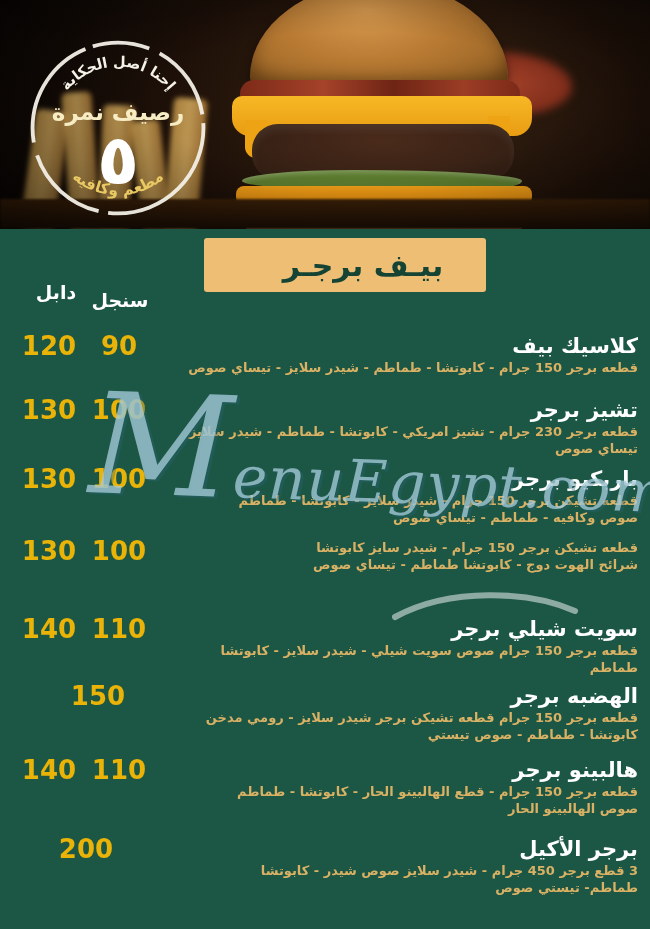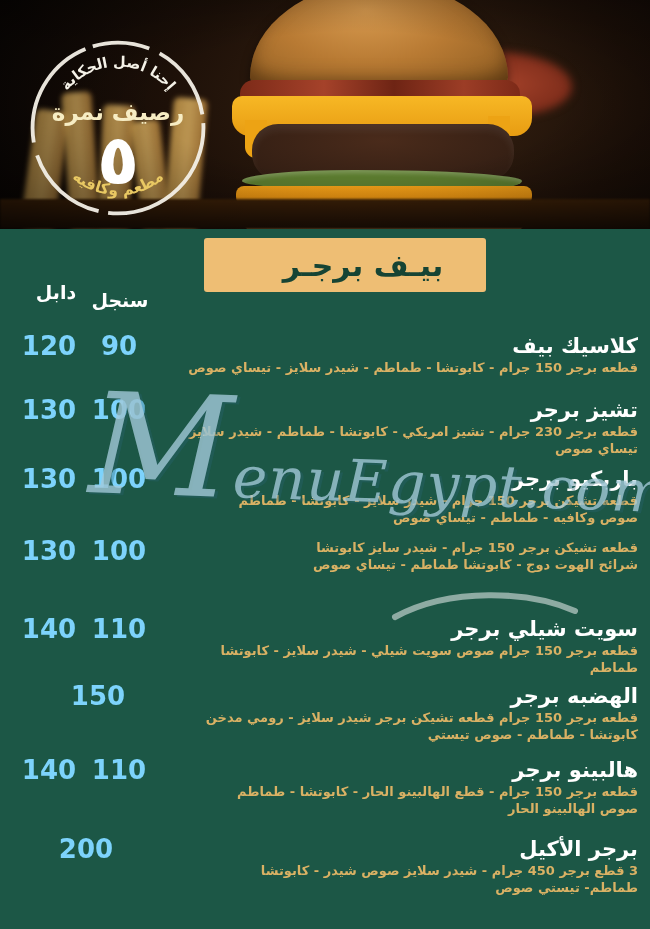--- a/index.html
+++ b/index.html
@@ -49,21 +49,21 @@
   .banner span{font-size:30px;font-weight:bold;color:#164434;direction:rtl;}
   .col-h{position:absolute;top:281px;width:70px;text-align:center;color:#ffffff;
          font-weight:bold;font-size:19px;direction:rtl;}
   .col-double{left:21px;} .col-single{left:85px;margin-top:8px;}
 
   
   .item{position:absolute;left:0;width:650px;box-sizing:border-box;padding:0 12px 0 185px;}
   .item .t{direction:rtl;text-align:right;color:#ffffff;font-weight:bold;font-size:21px;line-height:25px;}
   .item .d{direction:rtl;text-align:right;color:#d9b164;font-size:13px;font-weight:bold;line-height:17px;}
   .item .d.first{margin-top:0;}
-  .price{position:absolute;top:-3px;width:70px;text-align:center;color:#7dd3fc;
+  .price{position:absolute;top:-3px;width:70px;text-align:center;color:#eab308;
          font-size:26px;font-weight:bold;}
   .price.double{left:14px;} .price.single{left:84px;}
   .price.center-a{left:53px;width:90px;} .price.center-b{left:41px;width:90px;}
   .i1{top:334px;} .i2{top:398px;} .i3{top:467px;} .i4{top:539px;}
   .i5{top:617px;} .i6{top:684px;} .i7{top:758px;} .i8{top:837px;}
 
   
   .watermark{position:absolute;top:398px;left:88px;width:580px;height:200px;z-index:3;
        transform:rotate(2deg);color:rgba(164,203,218,.78);pointer-events:none;
        font-family:"DejaVu Serif","Liberation Serif",serif;font-style:italic;

